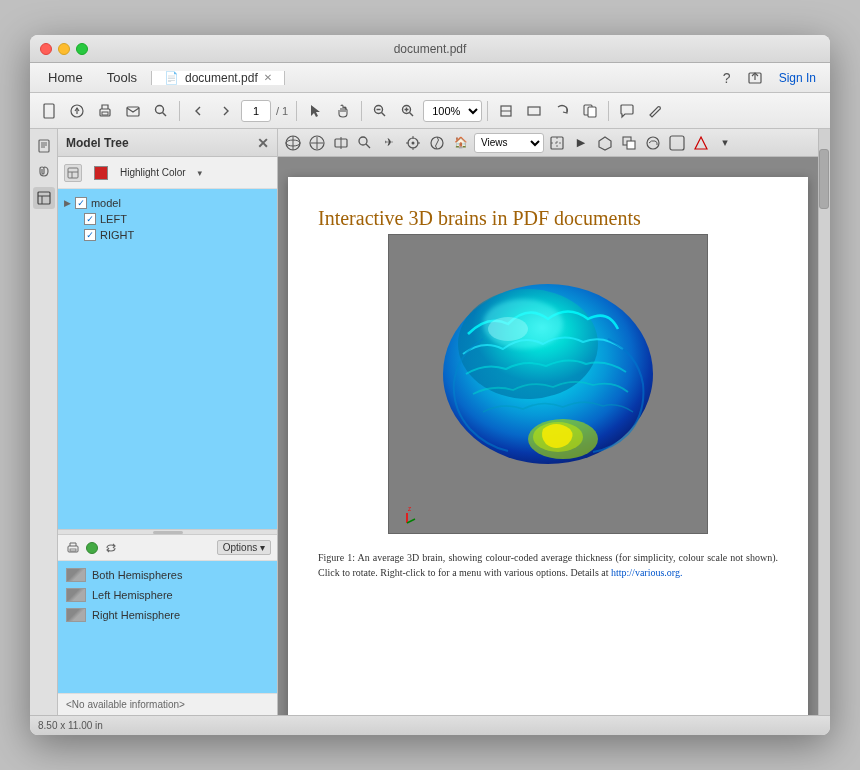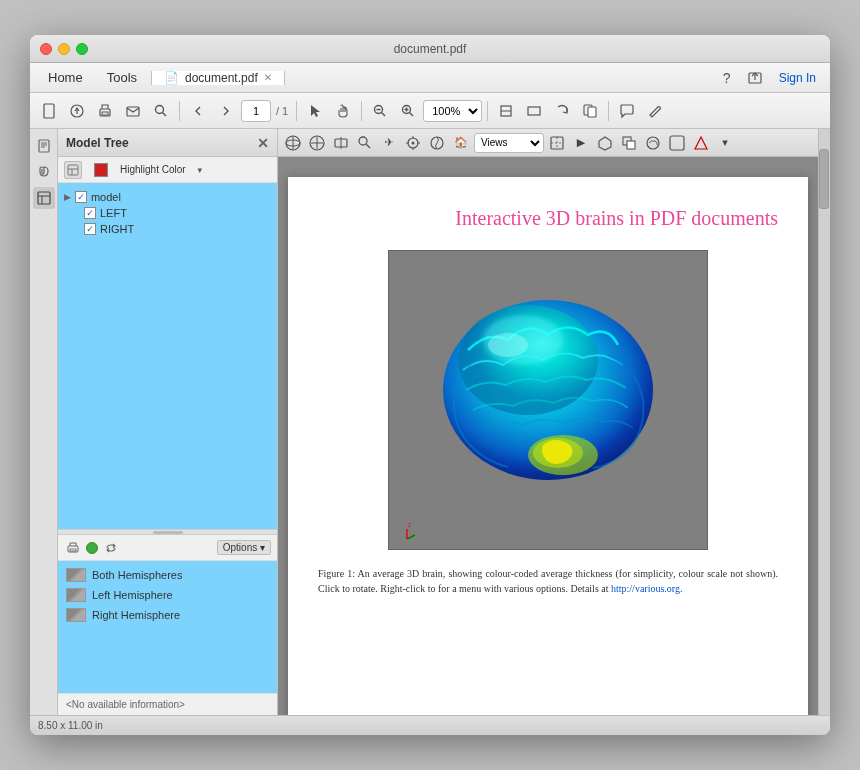--- a/index.html
+++ b/index.html
@@ -208,21 +208,21 @@
       font-weight: 600;
       color: #333;
     }
     .panel-header-close {
       margin-left: auto;
       cursor: pointer;
       color: #666;
       font-size: 14px;
     }
     .model-tree-toolbar {
-      height: 26px;
+      height: 32px;
       background: #f0f0f0;
       border-bottom: 1px solid #ddd;
       display: flex;
       align-items: center;
       padding: 0 6px;
       gap: 12px;
     }
     .mt-icon {
       width: 18px;
       height: 18px;
@@ -419,25 +419,25 @@
     .pdf-page {
       width: 520px;
       min-height: 580px;
       background: #fff;
       margin: 20px auto;
       box-shadow: 0 2px 10px rgba(0,0,0,0.3);
       padding: 30px;
       flex-shrink: 0;
     }
     .pdf-title {
-      text-align: right;
+      text-align: left;
       font-size: 20px;
       font-weight: 400;
-      color: #ec4899;
-      margin-bottom: 20px;
+      color: #a16207;
+      margin-bottom: 4px;
       font-family: 'Times New Roman', serif;
     }
     .brain-container {
       width: 320px;
       height: 300px;
       margin: 0 auto 16px;
       background: #808080;
       border: 1px solid #666;
       position: relative;
       overflow: hidden;

